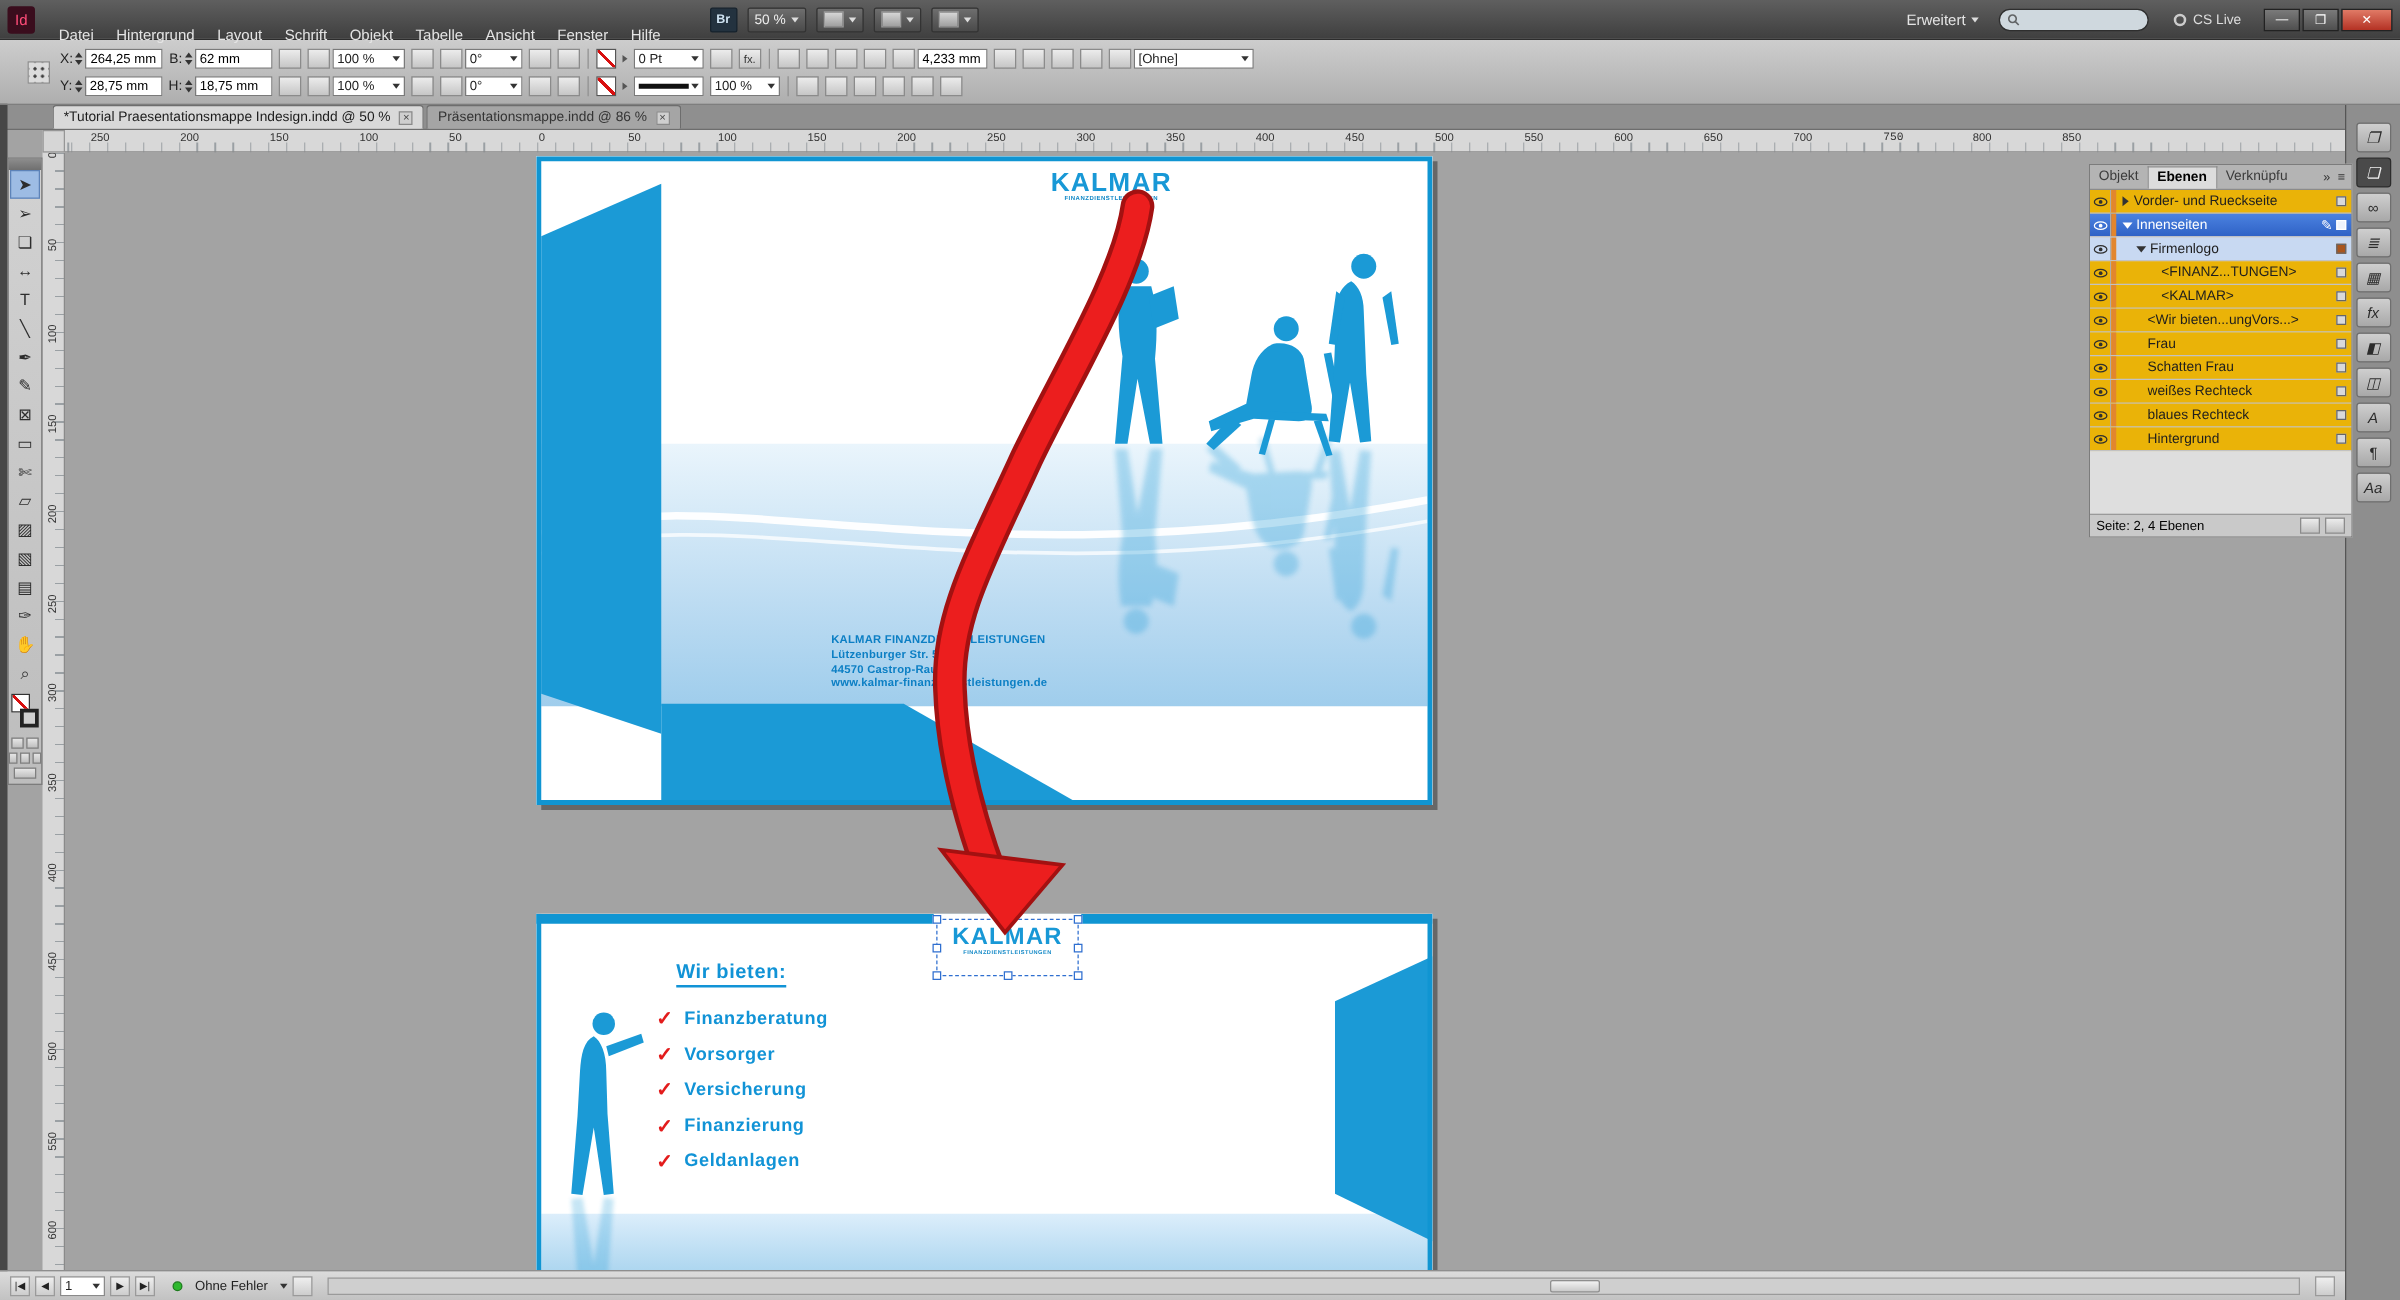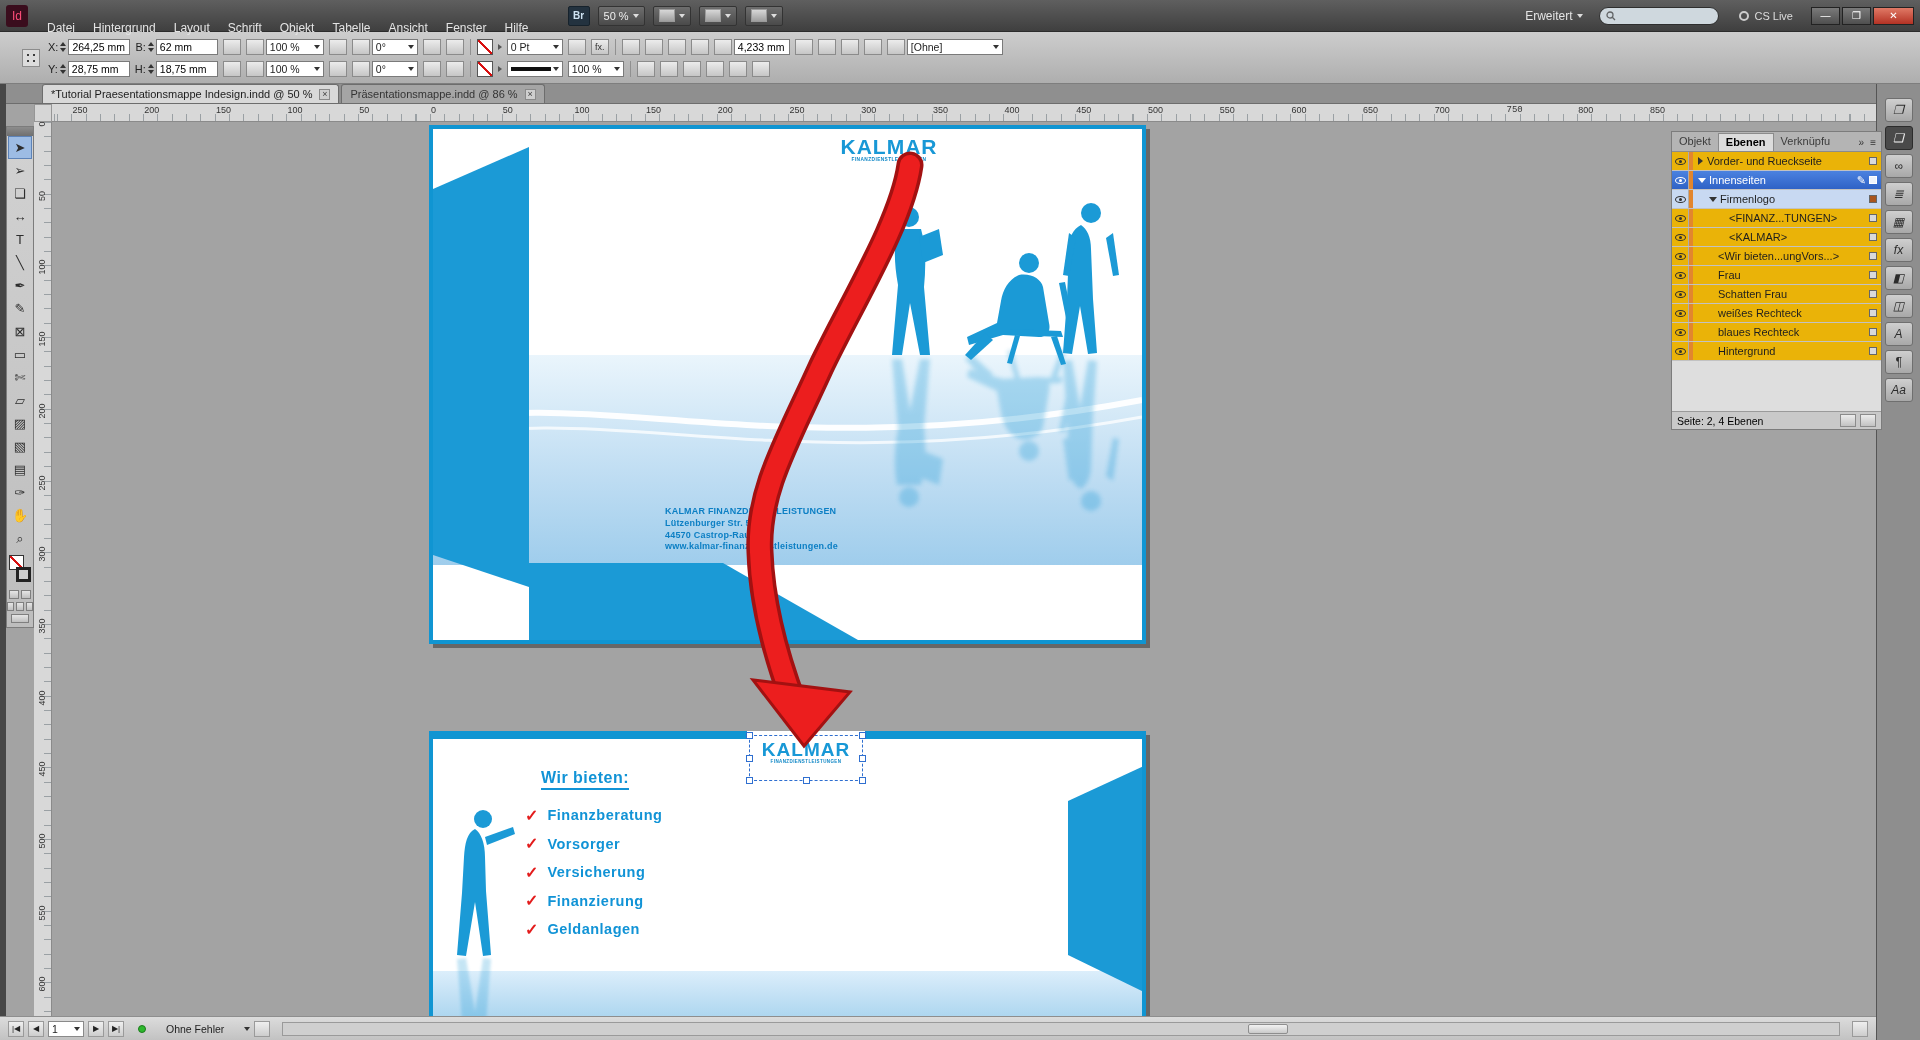--- a/index.html
+++ b/index.html
@@ -172,21 +172,21 @@
   .rail-icon.active { background:#4a4a4a; color:#eee; border-color:#2c2c2c; }
 
   
   #statusbar { position:absolute; left:0; top:1016px; width:1876px; height:24px;
     background:linear-gradient(#dcdcdc,#c2c2c2); border-top:1px solid #8e8e8e; display:flex; align-items:center;
     padding:0 8px; gap:4px; font-size:10.5px; color:#222; z-index:47; }
   .sb-btn { min-width:16px; height:16px; border:1px solid #9a9a9a; background:linear-gradient(#efefef,#cdcdcd);
     display:flex; align-items:center; justify-content:center; font-size:8px; padding:0 2px; }
   #page-box { width:36px; height:16px; background:#fff; border:1px solid #8a8a8a; display:flex;
     align-items:center; justify-content:space-between; padding:0 3px; }
-  #preflight { display:flex; align-items:center; gap:20px; margin-left:10px; }
+  #preflight { display:flex; align-items:center; gap:10px; margin-left:10px; }
   #pf-dot { width:8px; height:8px; border-radius:50%; background:#2db82d; border:1px solid #1c7a1c; }
   #h-scroll { flex:1; height:14px; margin:0 8px; background:#cfcfcf; border:1px solid #9a9a9a; position:relative; }
   #h-thumb { position:absolute; left:62%; top:1px; width:40px; height:10px; background:linear-gradient(#f2f2f2,#cacaca);
     border:1px solid #8e8e8e; border-radius:2px; }
 </style>
 </head>
 <body>
 
 <div id="app">
 

